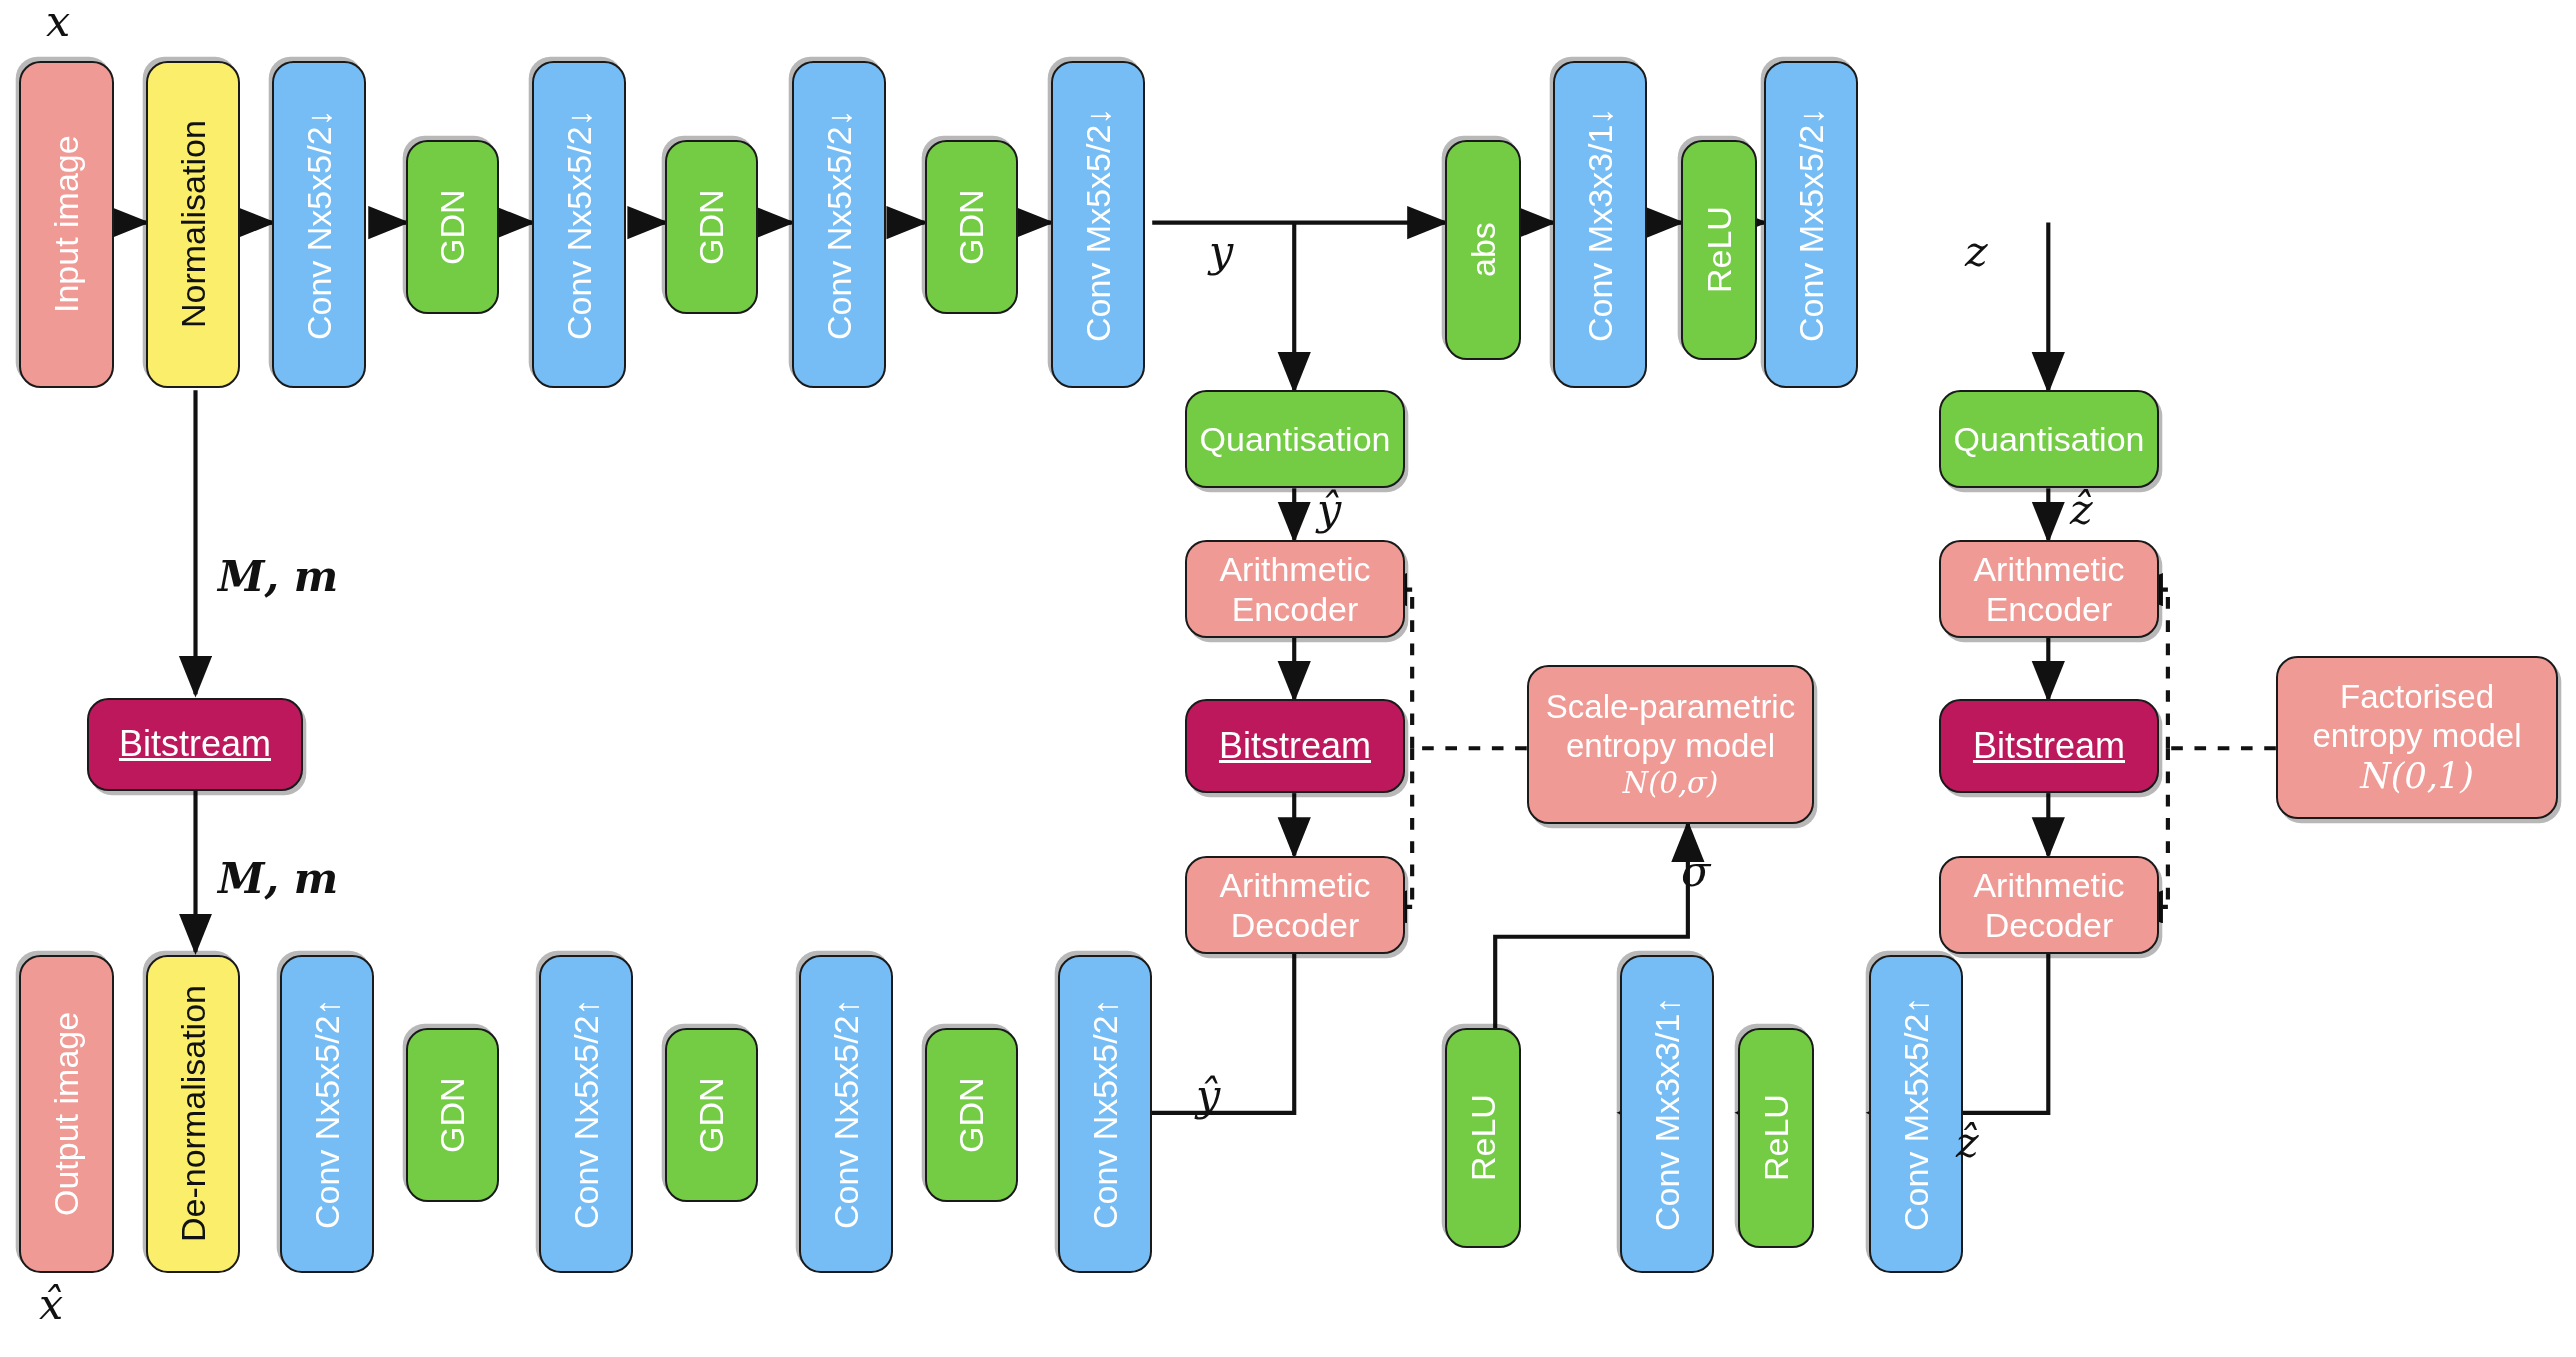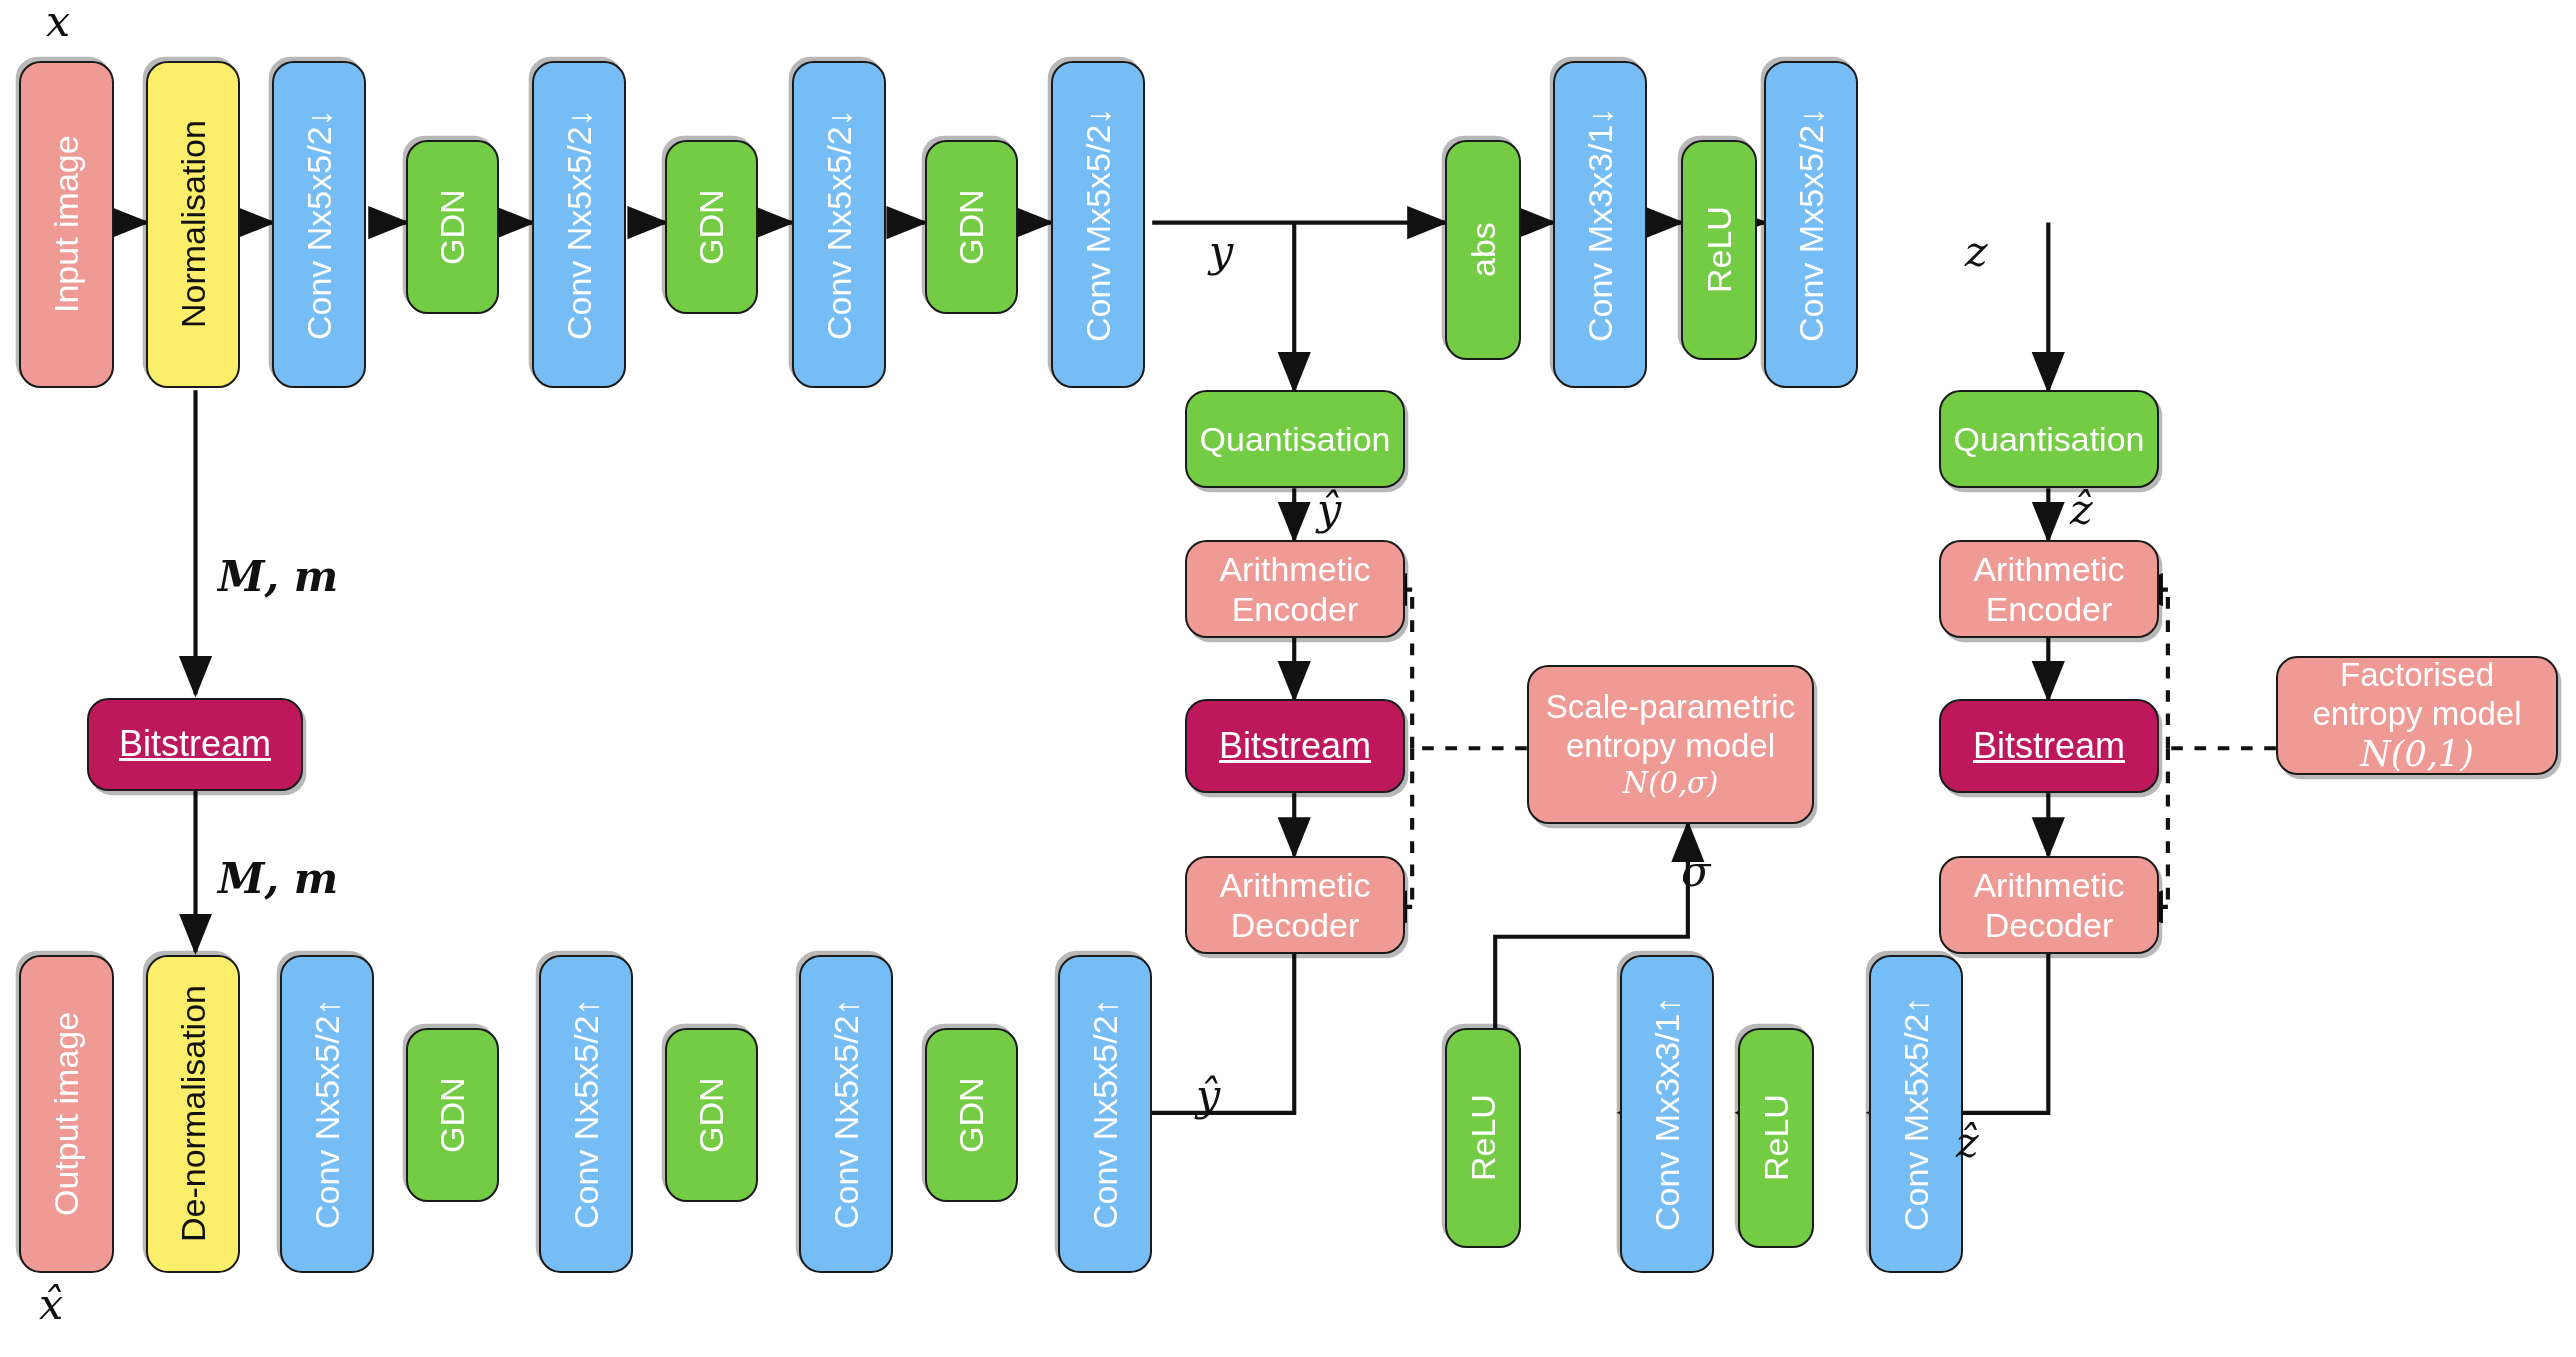--- a/index.html
+++ b/index.html
@@ -173,21 +173,21 @@
     <span>Arithmetic</span>
     <span>Decoder</span>
   </div>
 
   <div class="box c-red" style="left:1527px;top:665px;width:287px;height:159px;font-size:33px;flex-direction:column;">
     <span>Scale-parametric</span>
     <span>entropy model</span>
     <span style="font-family:'DejaVu Serif',serif;font-style:italic;font-size:29px;">N(0,σ)</span>
   </div>
 
-  <div class="box c-red" style="left:2276px;top:656px;width:282px;height:119px;font-size:33px;flex-direction:column;">
+  <div class="box c-red" style="left:2276px;top:656px;width:282px;height:163px;font-size:33px;flex-direction:column;">
     <span>Factorised</span>
     <span>entropy model</span>
     <span style="font-family:'DejaVu Serif',serif;font-style:italic;font-size:35px;">N(0,1)</span>
   </div>
 
   <div class="box c-gray" style="left:87px;top:698px;width:216px;height:93px;font-size:36px;">Bitstream</div>
 
   <div class="box c-red vbox" style="left:19px;top:955px;width:95px;height:318px;font-size:34px;">Output image</div>
 
   <div class="box c-yellow vbox" style="left:146px;top:955px;width:94px;height:318px;font-size:34px;">De-normalisation</div>

